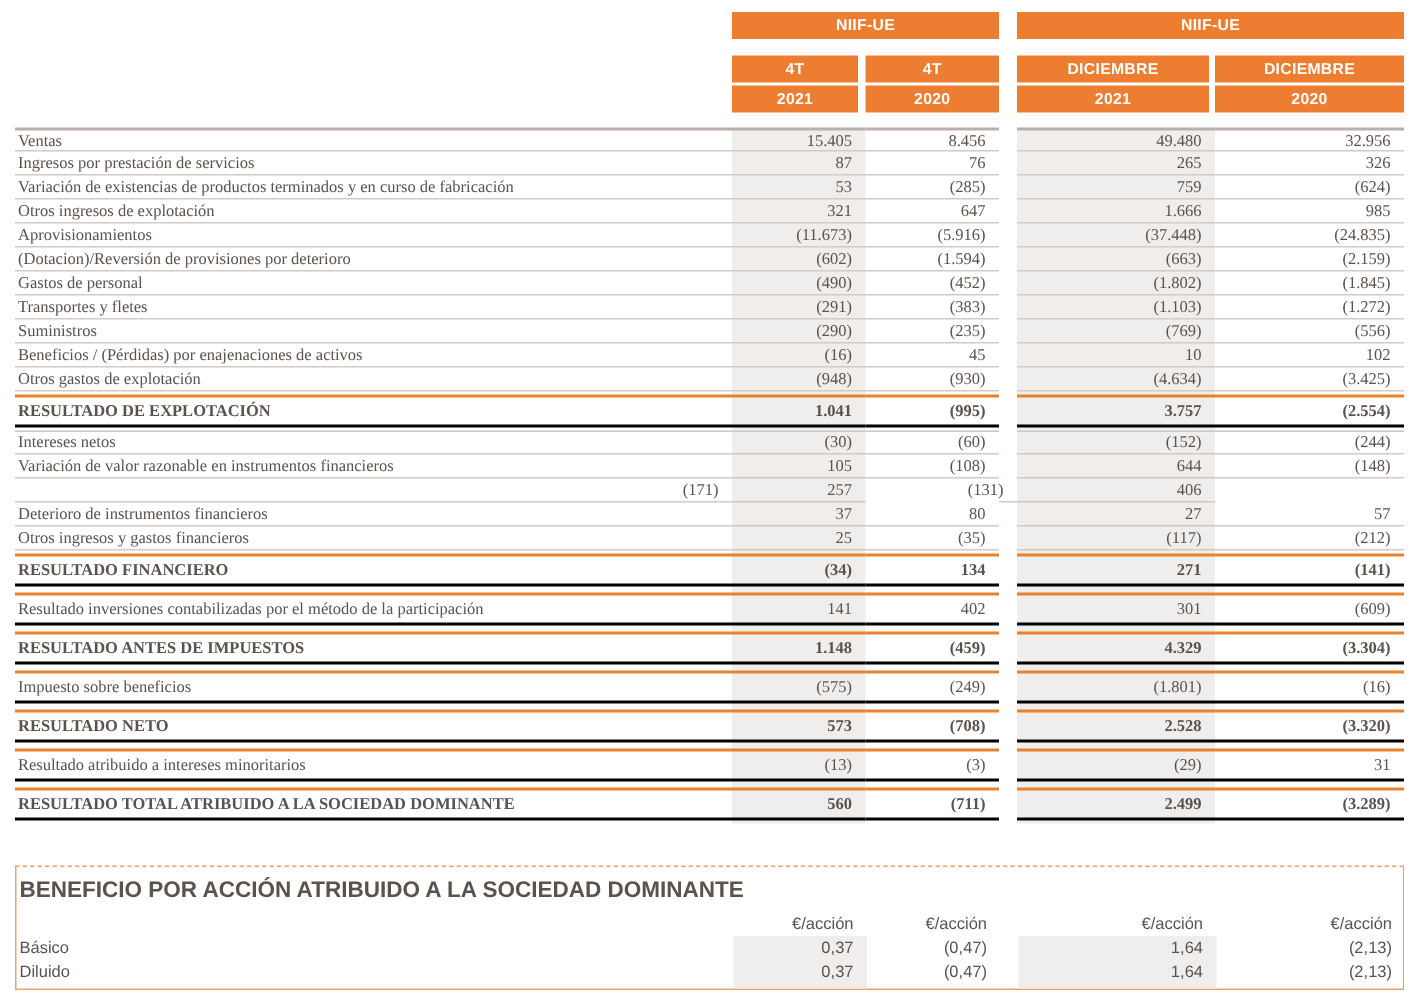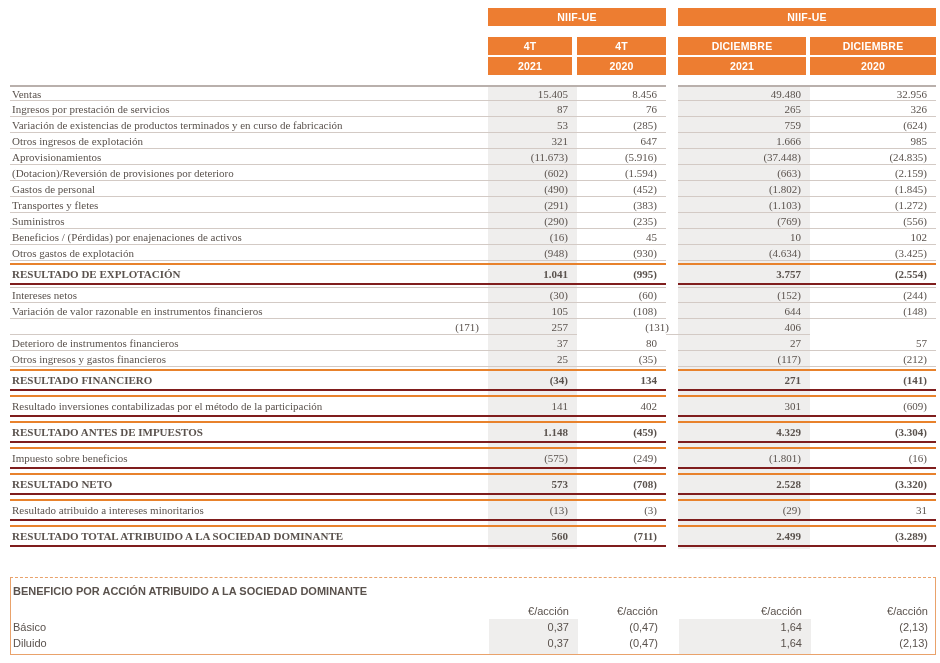--- a/index.html
+++ b/index.html
@@ -30,28 +30,28 @@
   .c-num{justify-content:flex-end;padding-right:9px;}
   .c-gap{border:none !important;}
   
   .sec-items .row{height:16px;}
   .sec-items .row .cell{border-bottom:1px solid #d3cac5;}
   .sec-items .row:first-child .cell{border-top:1px solid #cfc6c1;}
   .sec-items.first .row:first-child .cell{border-top:2px solid #b9b0ac;}
   
   .sec-orange{margin:2px 0;}
   .sec-orange .row{height:22px;}
-  .sec-orange .row .cell{border-top:2px solid #e8822c;border-bottom:2px solid #7f1d1d;}
+  .sec-orange .row .cell{border-top:2px solid #e8822c;border-bottom:2px solid #000000;}
   .sec-total .row .cell{font-weight:bold;}
   
   #eps-box{
     margin-top:28px;margin-right:4px;border:1px solid #e9a26b;border-top-style:dashed;
     padding:7px 0 3px 0;position:relative;box-sizing:border-box;
   }
-  #eps-title{font-weight:bold;font-size:11px;padding:0 0 6px 2px;}
+  #eps-title{font-weight:bold;font-size:15px;padding:0 0 6px 2px;}
   .eps-area{position:relative;}
   .eps-area .estrip{position:absolute;top:16px;bottom:-3px;background:#efeeed;z-index:0;}
   .eps-area .estrip.s1{left:478px;width:89px;}
   .eps-area .estrip.s2{left:668px;width:132px;}
   .eps-row{position:relative;z-index:1;height:16px;align-items:center;text-align:right;}
 </style>
 </head>
 <body>
 
 <div id="page">

